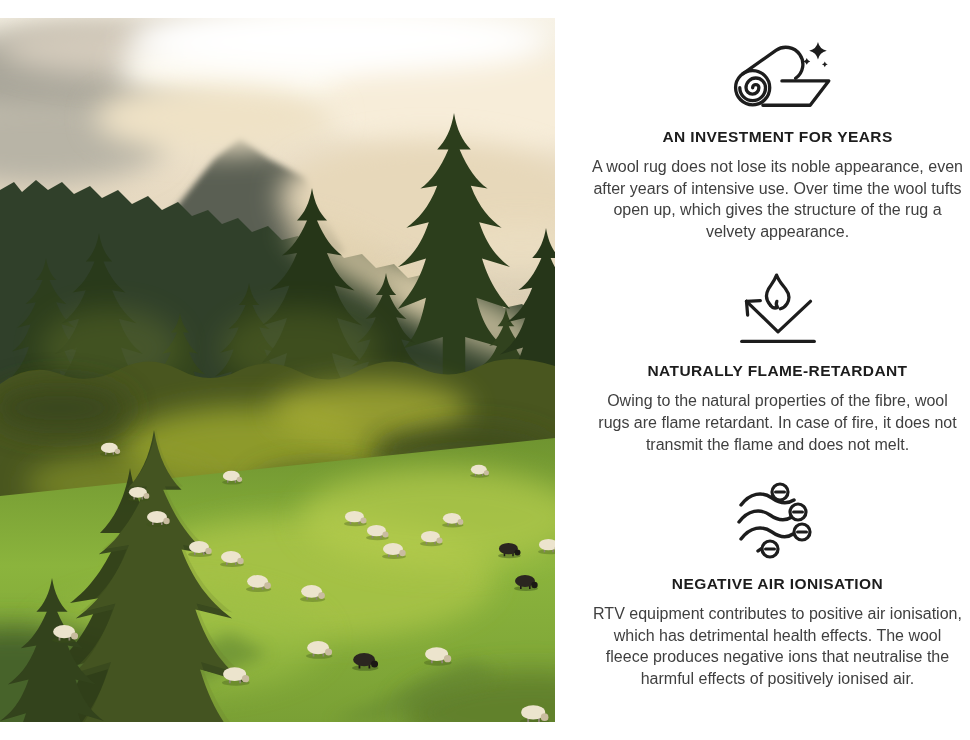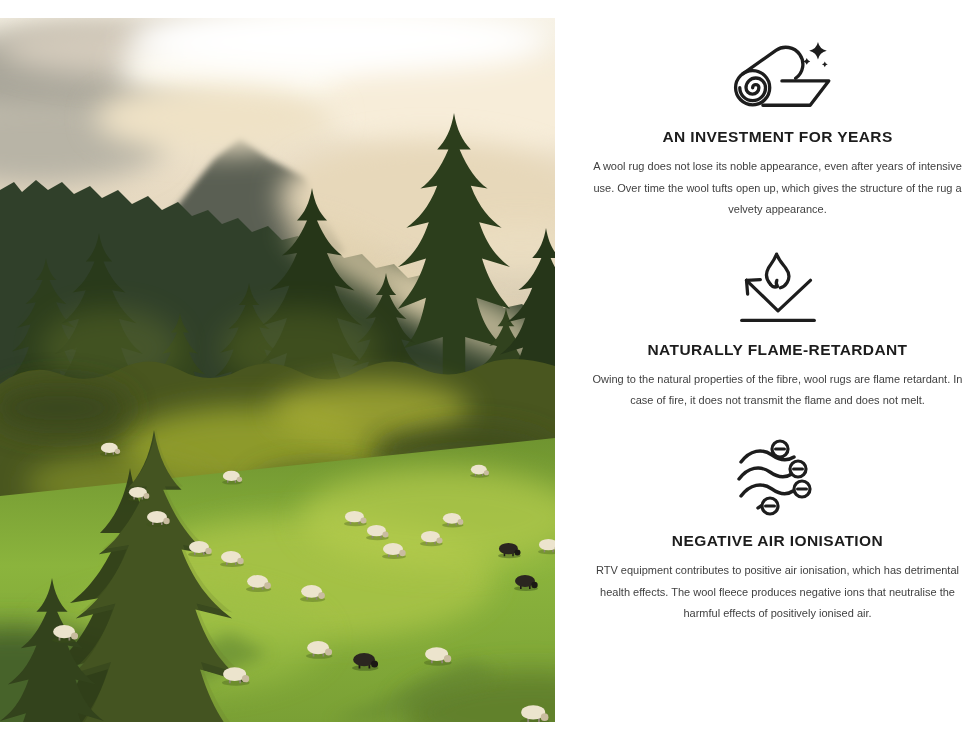--- a/index.html
+++ b/index.html
@@ -10,21 +10,21 @@
   .photo { position:absolute; left:0; top:18px; width:555px; height:704px; overflow:hidden; }
   .photo svg { display:block; width:555px; height:704px; }
 
   .features { position:absolute; left:555px; top:0; width:415px; height:740px;
               padding:36px 8px 0 38px; }
   .feature { display:flex; flex-direction:column; align-items:center; text-align:center;
              margin-bottom:28px; }
   .icon-box { height:80px; display:flex; align-items:flex-end; justify-content:center; }
   .feature h3 { margin-top:12px; font-size:15.5px; font-weight:700; color:#1c1c1c;
                 letter-spacing:.4px; }
-  .feature p { margin-top:10px; width:372px; font-size:11px; line-height:21.6px;
+  .feature p { margin-top:10px; width:372px; font-size:16px; line-height:21.6px;
                color:#3f3f3f; font-weight:400; }
   .ficon { stroke:#1d1d1d; fill:none; stroke-width:3.4; stroke-linecap:round; stroke-linejoin:round; }
 </style>
 </head>
 <body>
 
 <div class="page">
 
   <div class="photo">
     <svg viewBox="0 0 555 704" aria-hidden="true">

